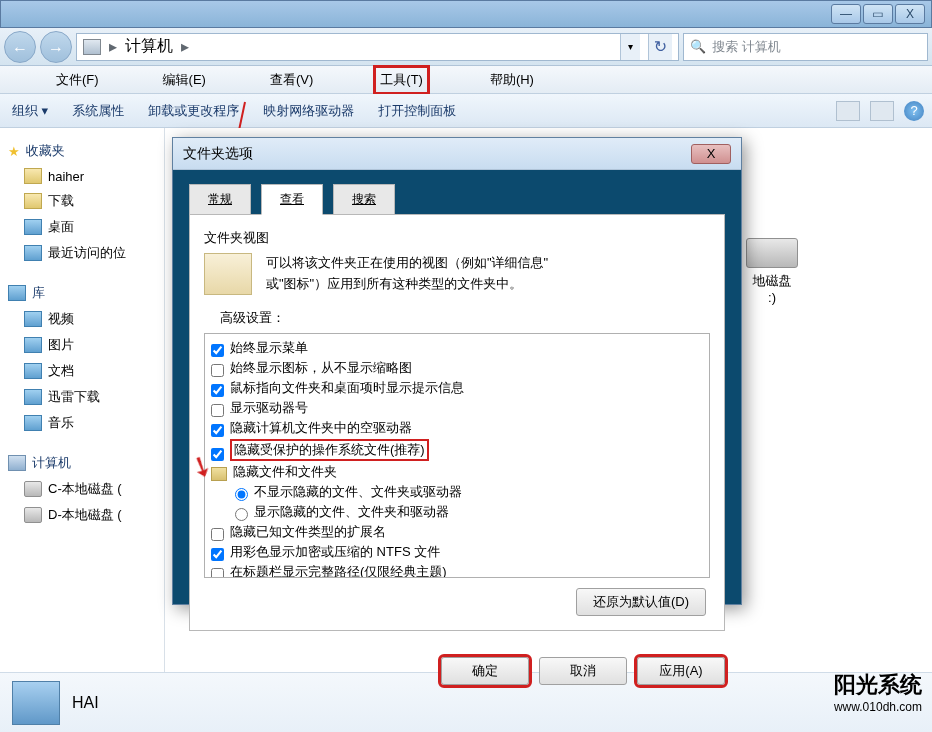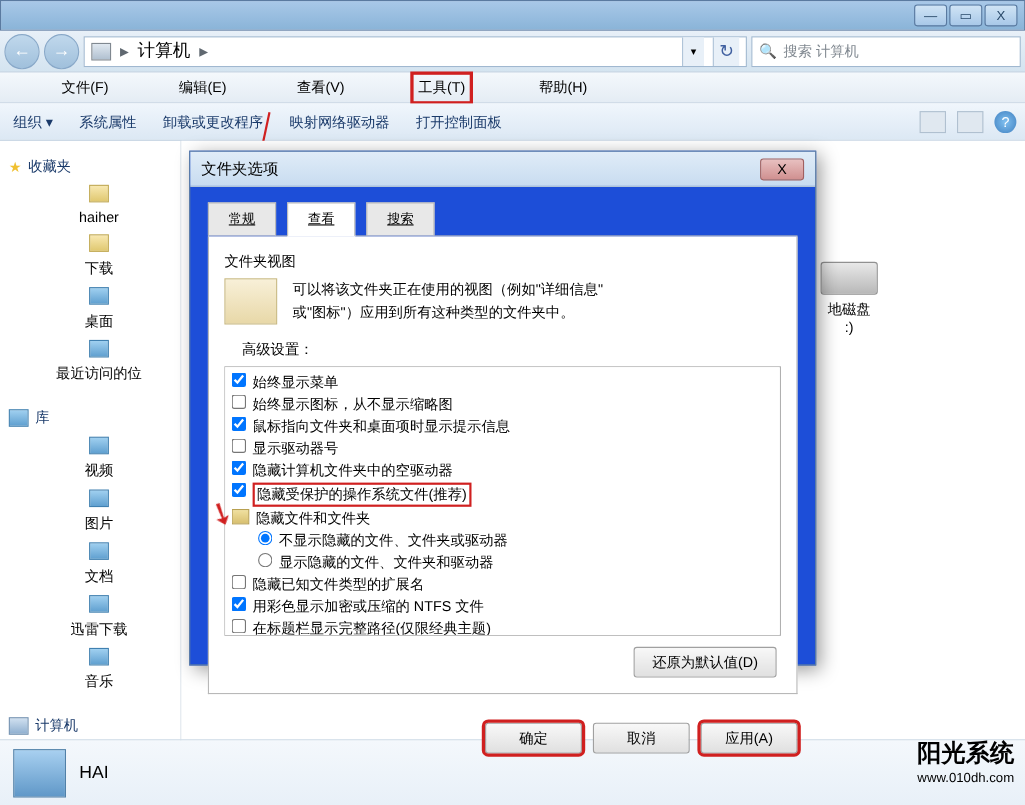--- a/index.html
+++ b/index.html
@@ -26,56 +26,56 @@
 .toolbar { height: 34px; background: linear-gradient(#f0f6fc, #dce8f4); display: flex; align-items: center; padding: 0 12px; gap: 24px; font-size: 13px; color: #1a3a6a; border-bottom: 1px solid #c0d0e0; position: relative; }
 .toolbar span { cursor: pointer; }
 .toolbar .right-icons { position: absolute; right: 8px; display: flex; gap: 10px; align-items: center; }
 .toolbar .ricon { width: 24px; height: 20px; background: #e0e8f0; border: 1px solid #b0c0d0; }
 .toolbar .help { width: 20px; height: 20px; border-radius: 10px; background: radial-gradient(#80c0f0, #4080c0); color: #fff; display: flex; align-items: center; justify-content: center; font-size: 13px; }
 
 .explorer-body { display: flex; height: 600px; }
 .sidebar { width: 165px; background: #fff; border-right: 1px solid #d8e0e8; padding: 10px 4px; font-size: 13px; }
 .sidebar .group { margin-bottom: 14px; }
 .sidebar .grouphead { display: flex; align-items: center; gap: 6px; padding: 4px; color: #1a3a6a; }
-.sidebar .item { display: flex; align-items: center; gap: 6px; padding: 4px 4px 4px 20px; cursor: pointer; flex-direction: column; }
+.sidebar .item { display: flex; align-items: center; gap: 6px; padding: 4px 4px 4px 20px; cursor: pointer; }
 .sidebar .icon { width: 18px; height: 16px; display: inline-block; }
 .ic-star { color: #f0c030; }
 .ic-folder { background: linear-gradient(#f8e8b0, #e0c870); border: 1px solid #c0a850; }
 .ic-blue { background: linear-gradient(#a0d0f0, #60a0d0); border: 1px solid #4080b0; }
 .ic-computer { background: linear-gradient(#d0e0f0, #90b0d0); border: 1px solid #7090b0; }
 .ic-drive { background: linear-gradient(#e8e8e8, #b8b8b8); border: 1px solid #909090; border-radius: 2px; }
 
 .content-area { flex: 1; background: #fff; position: relative; padding: 30px; }
 .drive-large { position: absolute; right: 120px; top: 110px; width: 80px; height: 50px; text-align: center; font-size: 13px; }
 .drive-large .dicon { width: 52px; height: 30px; background: linear-gradient(#e8e8e8, #b8b8b8); border: 1px solid #909090; border-radius: 3px; margin: 0 auto 4px; }
 
 .bottom-details { position: absolute; bottom: 0; left: 0; right: 0; height: 60px; background: linear-gradient(#f4f8fc, #e8f0f8); border-top: 1px solid #d0dce8; display: flex; align-items: center; padding: 0 12px; gap: 12px; }
 .bottom-details .bigicon { width: 48px; height: 44px; background: linear-gradient(#a8d0f0, #6098c8); border: 1px solid #5080a8; }
 
 
-.dialog { position: absolute; left: 172px; top: 137px; width: 570px; height: 468px; background: #1d4ed8; border: 1px solid #6080a0; box-shadow: 4px 4px 16px rgba(0,0,0,0.4); }
+.dialog { position: absolute; left: 172px; top: 137px; width: 570px; height: 468px; background: #0c4a6e; border: 1px solid #6080a0; box-shadow: 4px 4px 16px rgba(0,0,0,0.4); }
 .dialog-title { height: 32px; background: linear-gradient(#e0ecf8, #c8dcf0); display: flex; align-items: center; padding: 0 10px; font-size: 14px; border-bottom: 1px solid #b0c4d8; }
 .dialog-title .dclose { margin-left: auto; width: 40px; height: 20px; background: linear-gradient(#e8c0c0, #d09090); border: 1px solid #a06060; border-radius: 3px; display: flex; align-items: center; justify-content: center; font-size: 13px; cursor: pointer; }
 
 .dialog-body { padding: 14px 16px; }
 .tabs { display: flex; border-bottom: 1px solid #b8b8b8; }
 .tab { padding: 6px 18px; font-size: 12px; background: #e8e8e8; border: 1px solid #b8b8b8; border-bottom: none; margin-right: 10px; cursor: pointer; text-decoration: underline; }
 .tab.active { background: #fff; border-bottom: 1px solid #fff; margin-bottom: -1px; }
 .tab-content { background: #fff; border: 1px solid #b8b8b8; border-top: none; padding: 14px; }
 
 .section-label { font-size: 13px; margin-bottom: 6px; }
 .view-row { display: flex; gap: 14px; margin-bottom: 14px; }
 .view-icon { width: 48px; height: 42px; background: linear-gradient(#f8f0d8, #e8d8a8); border: 1px solid #c8b880; }
 .view-text { font-size: 13px; line-height: 1.6; flex: 1; }
 .btn-row { display: flex; gap: 14px; justify-content: center; margin-bottom: 10px; }
 .dlgbtn { padding: 4px 16px; font-size: 13px; background: linear-gradient(#f8f8f8, #e0e0e0); border: 1px solid #a0a0a0; border-radius: 3px; cursor: pointer; min-width: 120px; text-align: center; }
 
 .adv-label { font-size: 13px; margin: 10px 16px 6px; }
 .adv-list { height: 245px; border: 1px solid #b0b0b0; background: #fff; overflow-y: auto; padding: 4px; font-size: 13px; }
-.adv-item { display: flex; align-items: flex-start; gap: 6px; padding: 1px 2px; }
+.adv-item { display: flex; align-items: flex-end; gap: 6px; padding: 1px 2px; }
 .adv-item.indent { padding-left: 26px; }
 .adv-item input { margin: 0; }
 .adv-item .fico { width: 16px; height: 14px; background: linear-gradient(#f0e0a0, #d8c070); border: 1px solid #b8a050; }
 .adv-item.hl-red .txt { border: 2px solid #d02020; padding: 0 2px; }
 
 .restore-row { display: flex; justify-content: flex-end; padding: 10px 4px 0; }
 .dialog-footer { display: flex; justify-content: flex-end; gap: 10px; padding: 12px 16px; }
 .dialog-footer .dlgbtn { min-width: 88px; }
 .dialog-footer .hl-btn { outline: 3px solid #d02020; }
 

